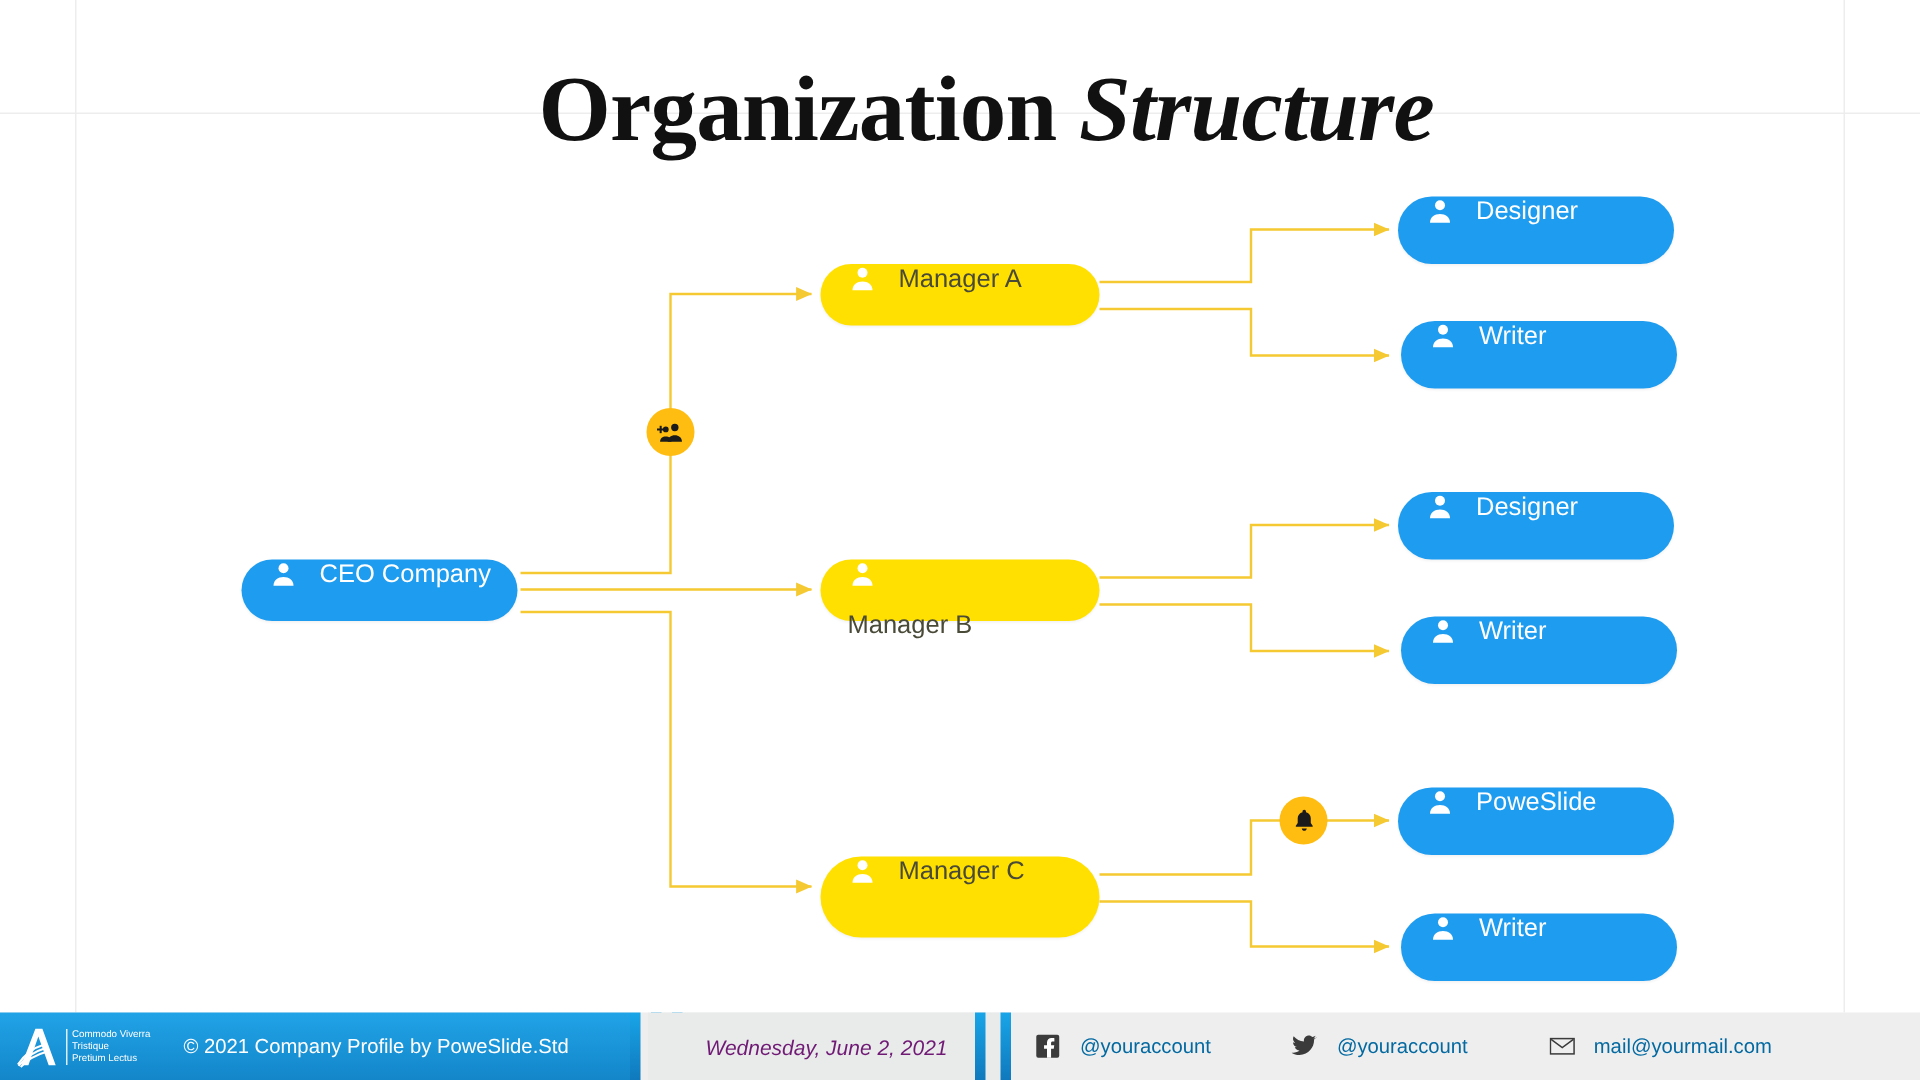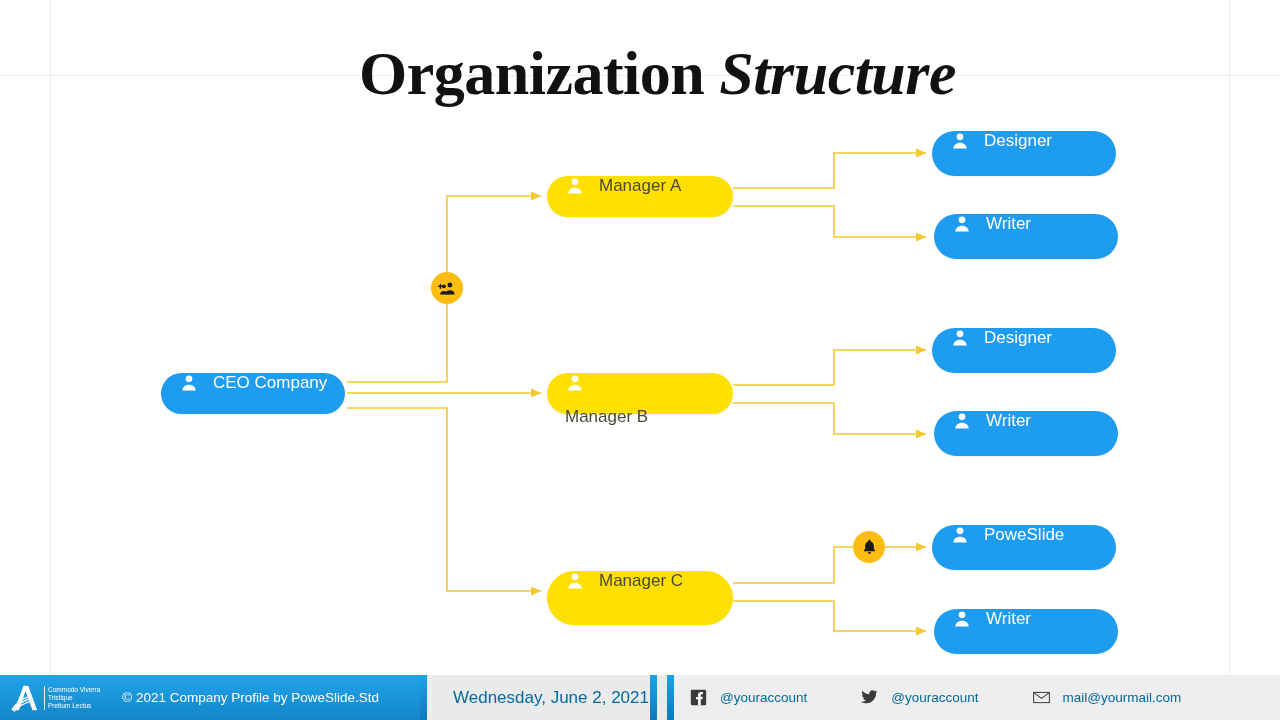--- a/index.html
+++ b/index.html
@@ -81,21 +81,21 @@
   .copyright { color:#ffffff; font-size:13.5px; margin-left:22px; white-space:nowrap; }
 
   .bars { position:absolute; top:0; height:45px; }
   .bar { position:absolute; top:0; width:7px; height:45px;
          background:linear-gradient(180deg,#18a5e8 0%,#1079bd 100%); }
 
   .date-panel {
     position:absolute; left:432px; top:0; width:238px; height:45px;
     background:#e9ebeb; display:flex; align-items:center; justify-content:center;
   }
-  .date-text { color:#0369a1; font-size:17px; white-space:nowrap; }
+  .date-text { color:#701a75; font-size:14px; white-space:nowrap;font-style:italic; }
 
   .contacts {
     position:absolute; left:690px; top:0; width:590px; height:45px;
     display:flex; align-items:center;
   }
   .contact { display:flex; align-items:center; gap:13px; }
   .contact + .contact { margin-left:54px; }
   .contact .ic { width:17px; height:17px; display:block; }
   .contact .txt { color:#0369a1; font-size:13.5px; white-space:nowrap; }
 </style>

